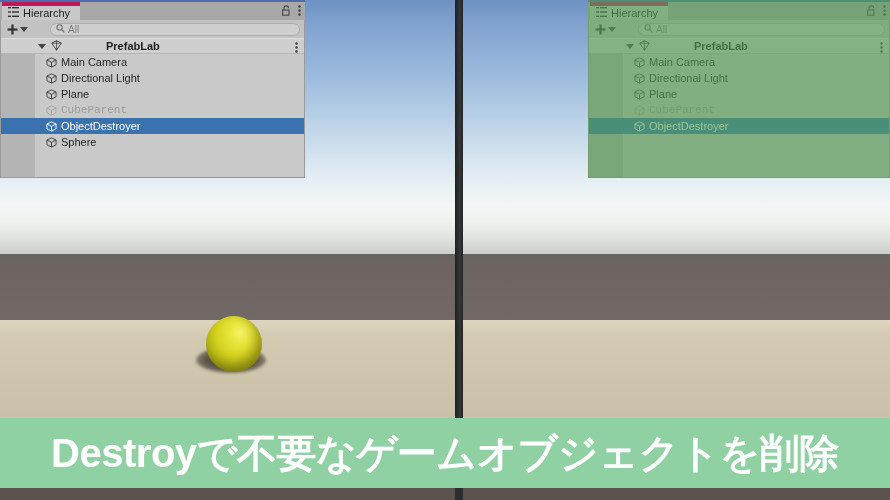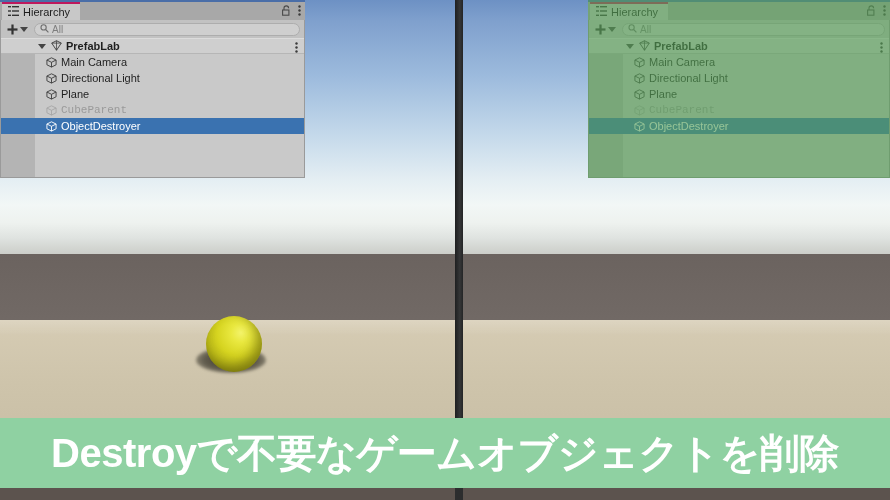--- a/index.html
+++ b/index.html
@@ -34,40 +34,40 @@
   
   .unity{position:absolute;font-size:11px;color:#262626;}
   #panel-left{left:0;top:0;width:305px;height:178px;}
   #panel-right{left:588px;top:0;width:302px;height:178px;}
   .unity .frame{position:absolute;inset:0;background:#c2c2c2;
        box-shadow:0 0 0 1px #9a9a9a inset;}
   .topline{position:absolute;left:0;top:0;width:100%;height:2px;background:#4a6ea8;}
   .tabbar{position:absolute;left:0;top:2px;width:100%;height:18px;background:#a8a8a8;}
   .tab{position:absolute;left:2px;top:0;height:18px;padding:0 10px 0 6px;
        background:#c8c8c8;display:flex;align-items:center;gap:4px;
-       border-top:2px solid #be185d;box-sizing:border-box;}
+       border-top:4px solid #be185d;box-sizing:border-box;}
   .tab-label{font-size:11px;color:#1d1d1d;line-height:18px;}
   .tab-icons{position:absolute;right:4px;top:0;height:18px;display:flex;align-items:center;gap:7px;}
   .toolbar{position:absolute;left:1px;top:20px;right:1px;height:18px;background:#c2c2c2;
-       display:flex;align-items:center;gap:4px;padding:0 4px;box-sizing:border-box;}
+       display:flex;align-items:center;gap:20px;padding:0 4px;box-sizing:border-box;}
   .plusbtn{display:flex;align-items:center;gap:2px;padding:0 2px;}
   .searchfield{flex:1;height:13px;background:#cfcfcf;border:1px solid #adadad;border-radius:7px;
        display:flex;align-items:center;gap:3px;padding:0 5px;box-sizing:border-box;}
   .search-placeholder{font-size:10px;color:#7e7e7e;line-height:13px;}
   .treearea{position:absolute;left:1px;top:38px;right:1px;bottom:1px;background:#c9c9c9;overflow:hidden;}
   .gutter{position:absolute;left:0;top:0;width:34px;height:100%;background:#b4b4b4;}
   .row{position:relative;height:16px;display:flex;align-items:center;box-sizing:border-box;}
   .row.scene{background:#cfcfcf;border-top:1px solid #dcdcdc;border-bottom:1px solid #b6b6b6;}
   .row.selected{background:#3a72b0;}
   .row.selected .row-label{color:#ffffff;}
   .row.dim .row-label{color:#9a9a9a;font-family:Liberation Mono, monospace;}
   .row-label{font-size:11px;color:#1f1f1f;line-height:16px;white-space:nowrap;}
   .indent2{padding-left:45px;align-items:flex-end;}
   .kebab-row{position:absolute;right:6px;top:0;height:16px;display:flex;align-items:center;}
-  .bold{font-weight:bold;}
+  .bold{font-weight:bold;margin-left:40px;}
   .ico{display:inline-block;vertical-align:middle;}
   .cube-ico{margin-right:4px;}
   .tri{width:0;height:0;border-left:4px solid #444;border-top:3px solid transparent;
        border-bottom:3px solid transparent;}
   .tri.down{border-left:4px solid transparent;border-right:4px solid transparent;
        border-top:5px solid #444;border-bottom:0;}
   .greenwash{position:absolute;inset:0;background:rgba(86,160,86,.62);pointer-events:none;}
 
   
   #caption{position:absolute;left:0;top:418px;width:890px;height:70px;
@@ -224,20 +224,29 @@
           </div>
           <div class="row indent2 selected">
             <span class="ico cube-ico" style="color: rgb(255, 255, 255);"><svg width="11" height="11" viewBox="0 0 12 12">
                 <g fill="none" stroke="currentColor" stroke-width="1">
                   <path d="M6 0.9 11 3.3 11 8.5 6 11 1 8.5 1 3.3Z"></path>
                   <path d="M1 3.3 6 5.8 11 3.3 M6 5.8 6 11"></path>
                 </g>
               </svg></span>
             <span class="row-label">ObjectDestroyer</span>
           </div>
+          <div class="row indent2">
+            <span class="ico cube-ico" style="color: rgb(61, 61, 61);"><svg width="11" height="11" viewBox="0 0 12 12">
+                <g fill="none" stroke="currentColor" stroke-width="1">
+                  <path d="M6 0.9 11 3.3 11 8.5 6 11 1 8.5 1 3.3Z"></path>
+                  <path d="M1 3.3 6 5.8 11 3.3 M6 5.8 6 11"></path>
+                </g>
+              </svg></span>
+            <span class="row-label">Sphere</span>
+          </div>
         </div>
     </div>
   </div>
 
   <div class="unity" id="panel-right">
     <div class="frame"></div>
     <div class="topline"></div>
 
     <div class="tabbar">
       <div class="tab">

